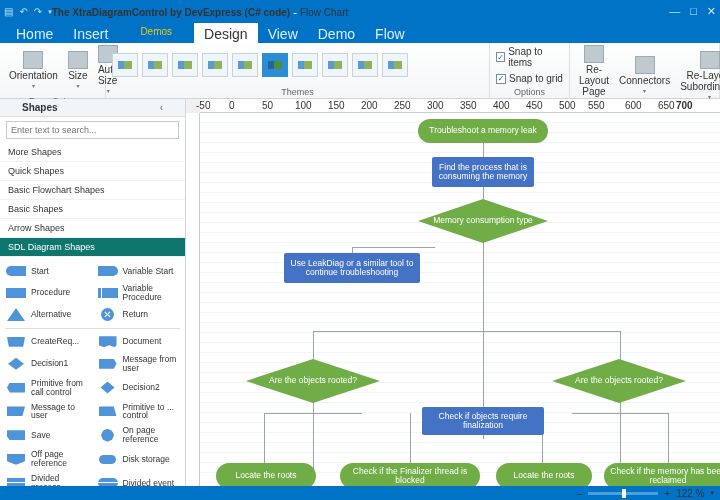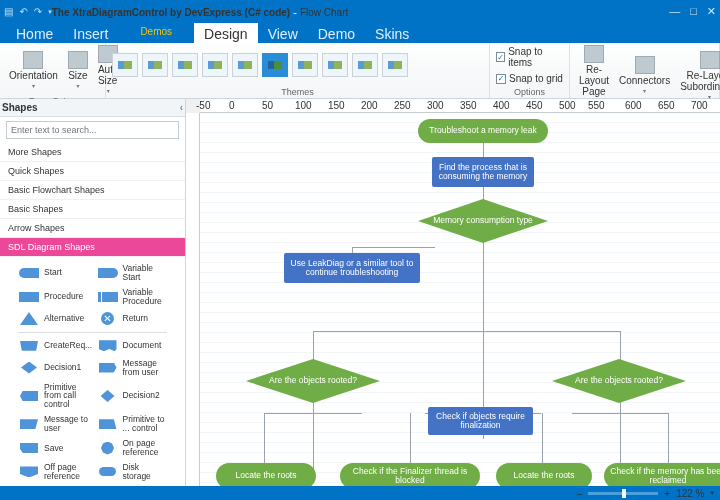--- a/index.html
+++ b/index.html
@@ -23,26 +23,26 @@
 .bigbtn .ico{width:20px;height:18px;background:#bfc9d0;border:1px solid #9faab3}
 .thumb{width:26px;height:24px;border:1px solid #c9d2d9;background:#eef5fb;display:flex;align-items:center;justify-content:center}
 .thumb.sel{border:1px solid #2b8dd6;background:#2b8dd6}
 .thumb .a{width:8px;height:8px;background:#5b9bd5}
 .thumb .b{width:8px;height:8px;background:#8fb35a;margin-left:-2px}
 .thumb.sel .a{background:#2163a2}.thumb.sel .b{background:#4b8f3a}
 .chk{display:flex;align-items:center;gap:3px;font-size:9px;color:#333;margin:1px 0}
 .chk i{width:10px;height:10px;border:1px solid #7a8a96;background:#fff;display:inline-flex;align-items:center;justify-content:center;color:#0173c7;font-size:8px;font-style:normal}
 .main{flex:1;display:flex;min-height:0}
 .sidebar{width:186px;background:#fff;border-right:1px solid #cfd6db;display:flex;flex-direction:column}
-.shdr{height:18px;background:#f2f5f7;border-bottom:1px solid #d8dee3;padding:2px 2px;display:flex;justify-content:space-between;align-items:center;font-size:10px;font-weight:600;color:#555}
+.shdr{height:18px;background:#f2f5f7;border-bottom:1px solid #d8dee3;padding:2px 22px;display:flex;justify-content:space-between;align-items:center;font-size:10px;font-weight:600;color:#555}
 .search{margin:4px 6px}
 .search input{width:100%;height:18px;border:1px solid #c3ccd3;padding:0 4px;font-size:9px;color:#777}
 .cat{padding:4px 8px;font-size:9px;color:#333;border-bottom:1px solid #eef1f3}
-.cat.active{background:#ec4899;color:#fff}
-.gallery{flex:1;overflow:auto;padding:4px 14px}
+.cat.active{background:#0f766e;color:#fff}
+.gallery{flex:1;overflow:auto;padding:4px 1px}
 .grow{display:flex}
 .gitem{width:50%;display:flex;align-items:center;gap:4px;padding:3px 4px}
 .gico{width:22px;height:14px;flex-shrink:0;display:flex;align-items:center;justify-content:center}
 .gname{font-size:8.5px;color:#333;line-height:1.05}
 .sep{height:1px;background:#d8dee3;margin:3px 4px}
 .gi-start{width:20px;height:10px;background:#4f93d8;border-radius:5px 0 0 5px}
 .gi-varst{width:20px;height:10px;background:#4f93d8;border-radius:0 5px 5px 0}
 .gi-proc{width:20px;height:10px;background:#4f93d8}
 .gi-vproc{width:20px;height:10px;background:#4f93d8;position:relative}
 .gi-vproc:after{content:"";position:absolute;left:3px;top:0;bottom:0;width:1px;background:#fff}
@@ -99,21 +99,21 @@
  </div>
 </div>
 
 <div class="tabbar" id="tabbar">
     <div class="tab">Home</div>
     <div class="tab">Insert</div>
     <div class="spine">Demos</div>
     <div class="tab active">Design</div>
     <div class="tab">View</div>
     <div class="tab">Demo</div>
-    <div class="tab">Skins</div>
+    <div class="tab">Flow</div>
   </div>
 
 <div class="ribbon">
  <div class="rgroup" style="width:106px">
   <div class="body">
    <div class="bigbtn">
           <div class="ico"></div>
           <span>Orientation</span>
           <span style="font-size:6px;color:#777">▾</span>
         </div>
@@ -379,21 +379,21 @@
         <span style="left: 161px;">200</span>
         <span style="left: 194px;">250</span>
         <span style="left: 227px;">300</span>
         <span style="left: 260px;">350</span>
         <span style="left: 293px;">400</span>
         <span style="left: 326px;">450</span>
         <span style="left: 359px;">500</span>
         <span style="left: 388px;">550</span>
         <span style="left: 425px;">600</span>
         <span style="left: 458px;">650</span>
-        <span style="left: 491px;">700</span>
+        <span style="left: 476px; font-weight: bold;">700</span>
       </div>
   <div class="cvrow">
    <div class="ruler-v"></div>
    <div class="canvas">
     <div class="conn v" style="left:283px;top:26px;height:300px"></div>
     <div class="conn v" style="left:113px;top:218px;height:148px"></div>
     <div class="conn v" style="left:420px;top:218px;height:148px"></div>
     <div class="conn h" style="left:113px;top:218px;width:308px"></div>
     <div class="conn h" style="left:64px;top:300px;width:98px"></div>
     <div class="conn h" style="left:225px;top:300px;width:116px"></div>
@@ -404,21 +404,21 @@
     <div class="conn v" style="left:468px;top:300px;height:66px"></div>
     <div class="conn h" style="left:152px;top:134px;width:83px"></div>
     <div class="conn v" style="left:152px;top:134px;height:10px"></div>
 
     <div class="node proc" style="left:232px;top:44px;width:102px;height:30px">Find the process that is consuming the memory</div>
     <div class="node term" style="left:218px;top:6px;width:130px;height:24px">Troubleshoot a memory leak</div>
     <div class="node dec" style="left:218px;top:86px;width:130px;height:44px">Memory consumption type</div>
     <div class="node proc" style="left:84px;top:140px;width:136px;height:30px">Use LeakDiag or a similar tool to continue troubleshooting</div>
     <div class="node dec" style="left:46px;top:246px;width:134px;height:44px">Are the objects rooted?</div>
     <div class="node dec" style="left:352px;top:246px;width:134px;height:44px">Are the objects rooted?</div>
-    <div class="node proc" style="left:228px;top:294px;width:105px;height:28px">Check if objects require finalization</div>
+    <div class="node proc" style="left:222px;top:294px;width:122px;height:28px">Check if objects require finalization</div>
     <div class="node term" style="left:16px;top:350px;width:100px;height:26px">Locate the roots</div>
     <div class="node term" style="left:140px;top:350px;width:140px;height:26px">Check if the Finalizer thread is blocked</div>
     <div class="node term" style="left:296px;top:350px;width:96px;height:26px">Locate the roots</div>
     <div class="node term" style="left:404px;top:350px;width:128px;height:26px">Check if the memory has been reclaimed</div>
    </div>
   </div>
  </div>
 </div>
 
 <div class="statusbar">

